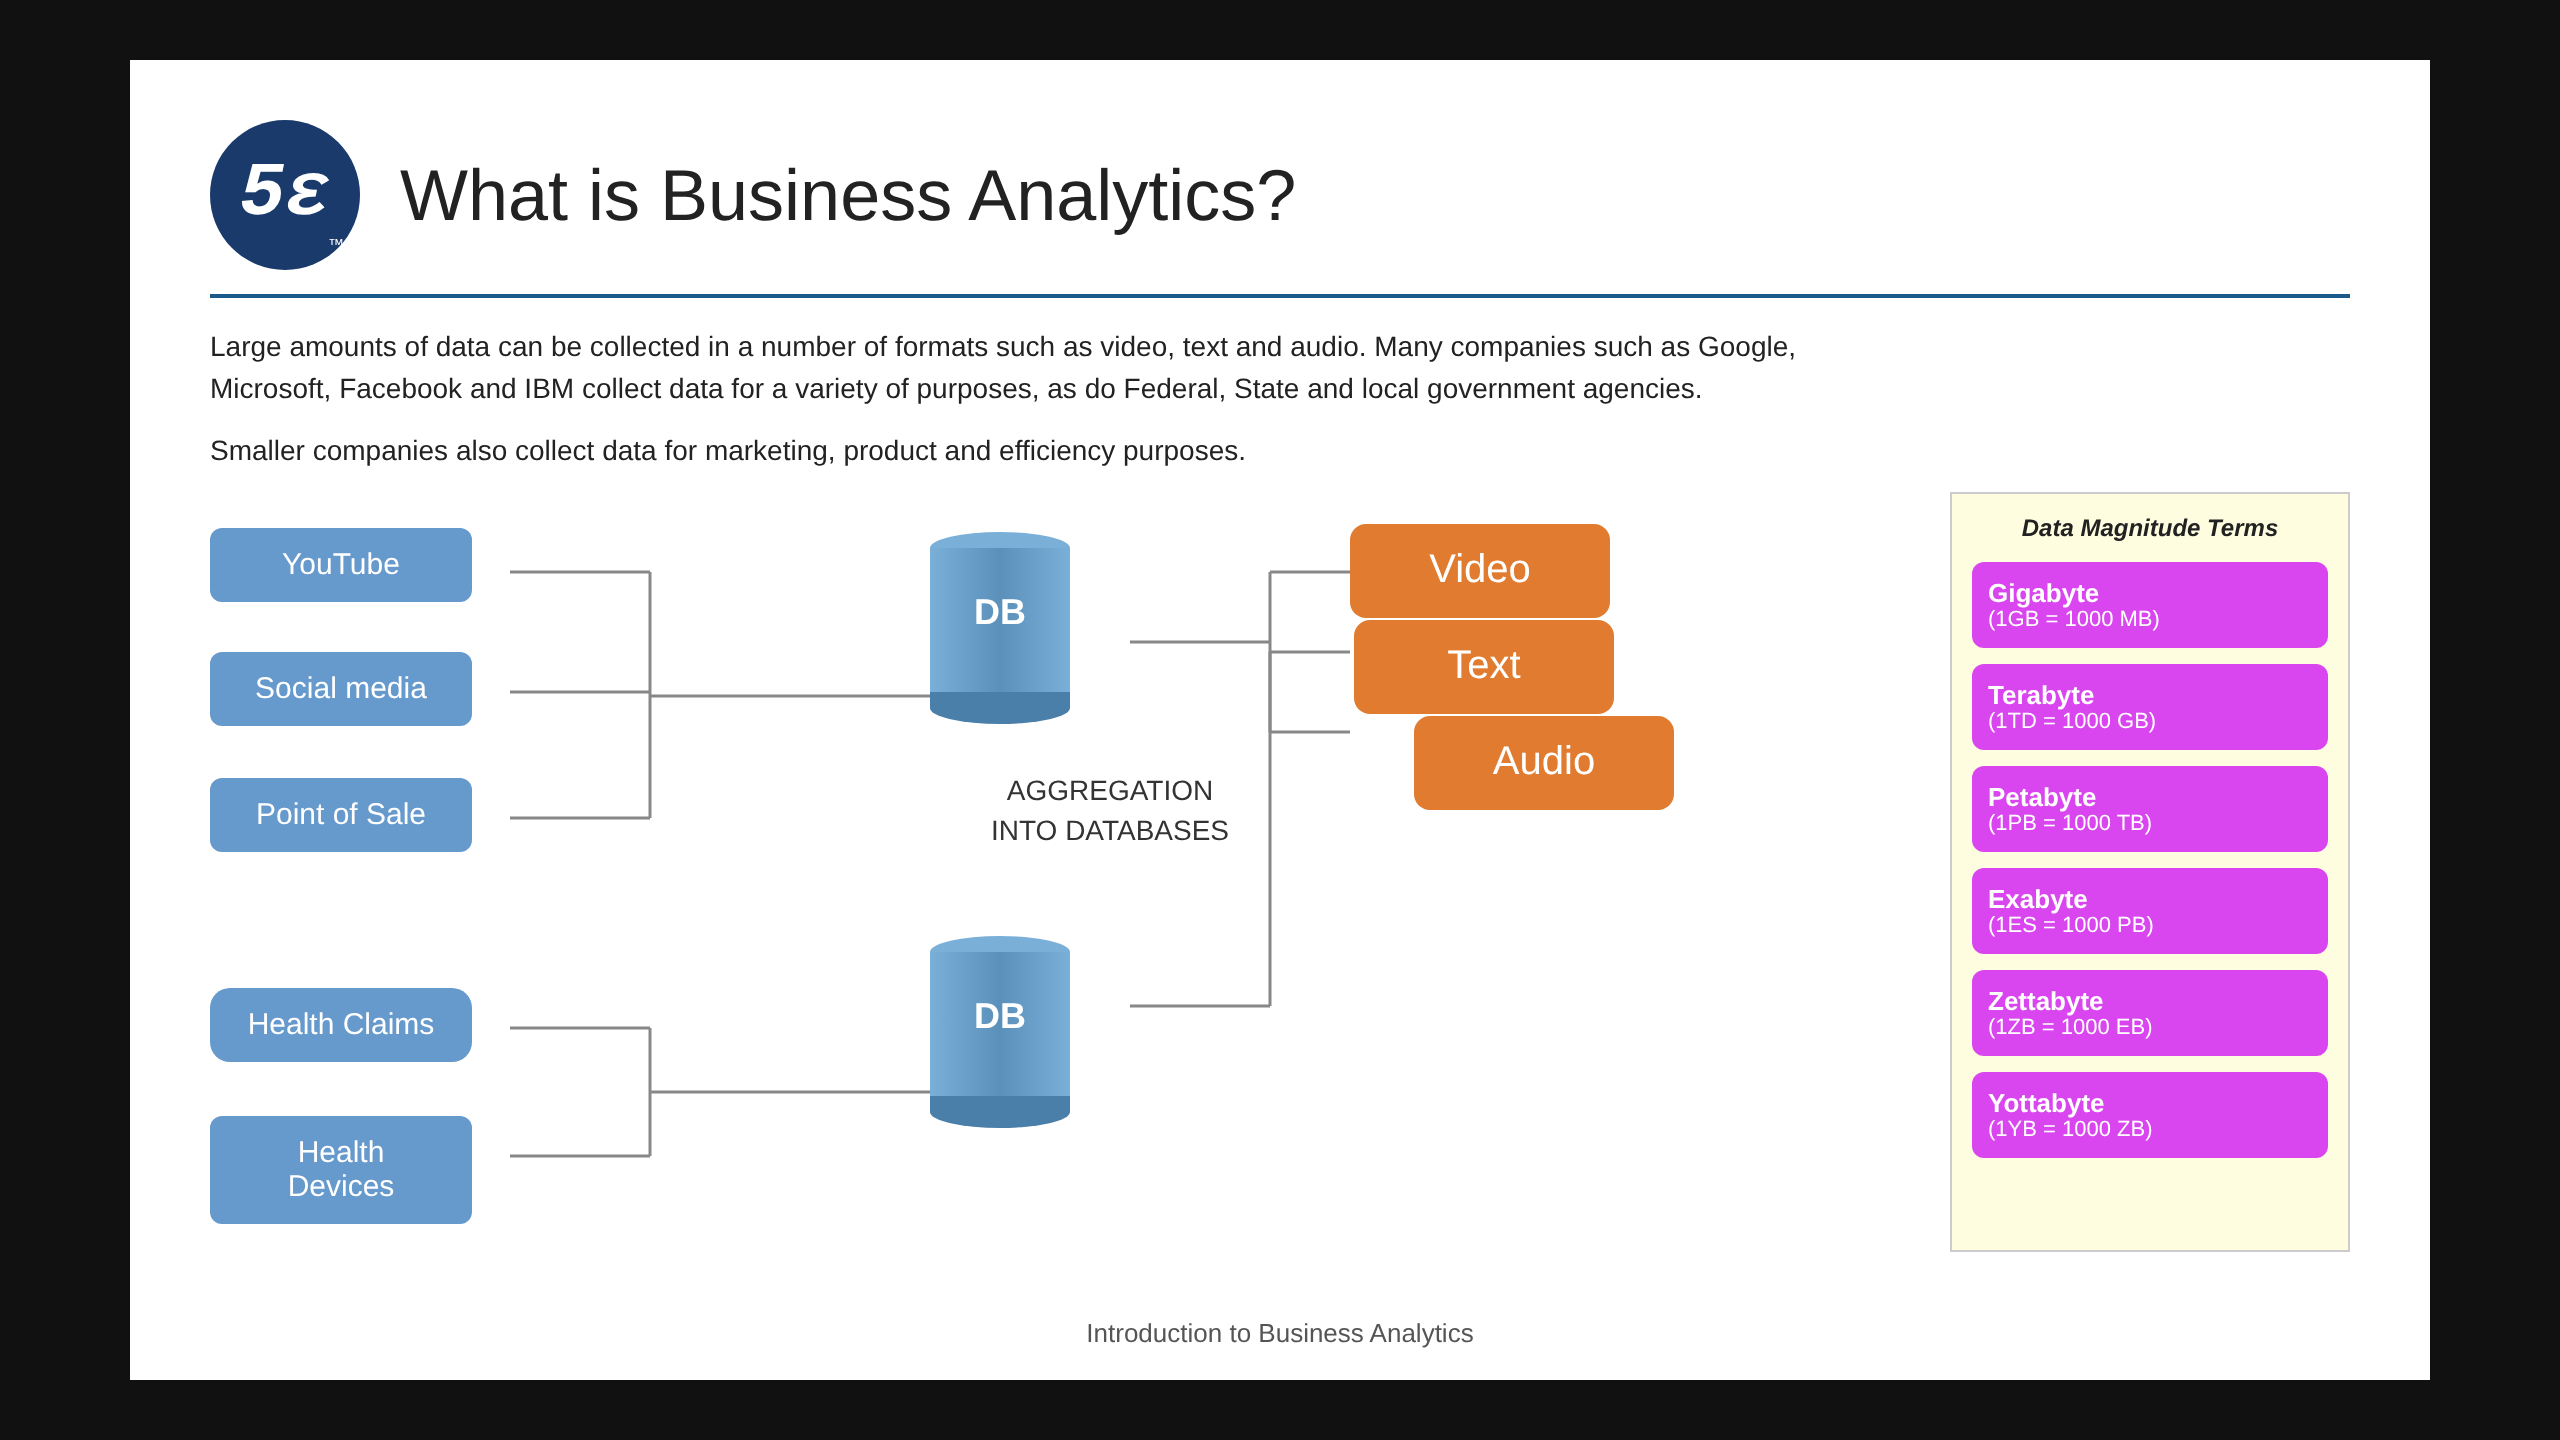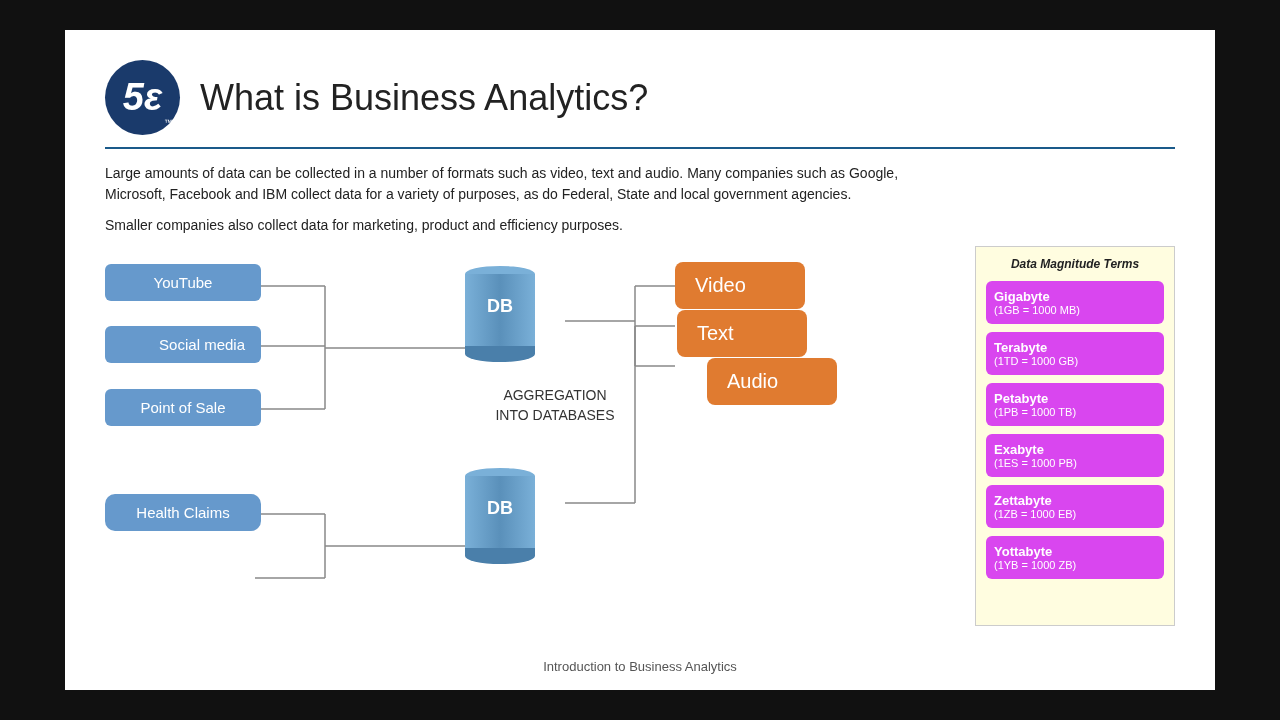--- a/index.html
+++ b/index.html
@@ -35,20 +35,21 @@
       align-items: center;
       justify-content: center;
       flex-shrink: 0;
       position: relative;
     }
     .logo-text {
       color: white;
       font-size: 38px;
       font-weight: bold;
       font-style: italic;
+      font-family: Liberation Mono, monospace;
     }
     .logo-tm {
       position: absolute;
       bottom: 8px;
       right: 8px;
       color: white;
       font-size: 8px;
     }
     .slide-title {
       font-size: 36px;
@@ -78,42 +79,42 @@
       height: 380px;
     }
     
     .blue-box {
       background: #6699cc;
       color: white;
       border-radius: 6px;
       padding: 10px 16px;
       font-size: 15px;
       text-align: center;
-      width: 156px;
+      width: 131px;
       position: absolute;
     }
     .cylinder-wrapper {
       position: absolute;
     }
     
     .aggr-text {
       position: absolute;
       font-size: 14px;
       color: #333;
       text-align: center;
       line-height: 1.4;
     }
     
     .orange-box {
       background: #e07b30;
       color: white;
       border-radius: 8px;
       padding: 12px 20px;
       font-size: 20px;
-      text-align: left;
+      text-align: center;
       width: 130px;
       position: absolute;
     }
     
     .magnitude-panel {
       width: 200px;
       background: #fffde0;
       border: 1px solid #ccc;
       padding: 10px;
       flex-shrink: 0;
@@ -208,29 +209,32 @@
         <line x1="530" y1="80" x2="570" y2="80" stroke="#888" stroke-width="1.5"></line>
         <line x1="530" y1="120" x2="570" y2="120" stroke="#888" stroke-width="1.5"></line>
 
         <line x1="460" y1="257" x2="530" y2="257" stroke="#888" stroke-width="1.5"></line>
         <line x1="530" y1="257" x2="530" y2="80" stroke="#888" stroke-width="1.5"></line>
       </svg>
 
       <div class="blue-box" style="left:0; top:18px;">
         <span>YouTube</span>
       </div>
-      <div class="blue-box" style="left:0; top:80px;text-align:right;">
+      <div class="blue-box" style="left:0; top:80px;">
         <span>Social media</span>
       </div>
       <div class="blue-box" style="left:0; top:143px;">
         <span>Point of Sale</span>
       </div>
 
       <div class="blue-box" style="left:0; top:248px;border-radius:10px;">
         <span>Health Claims</span>
+      </div>
+      <div class="blue-box" style="left:0; top:312px;">
+        <span>Health Devices</span>
       </div>
 
       <div class="cylinder-wrapper" style="left:360px; top:20px;">
         <div style="position:relative; width:70px; height:104px;">
           <div style="width:70px; height:16px; background:#7ab0d8; border-radius:50%; position:absolute; top:0; left:0;"></div>
           <div style="width:70px; height:72px; background:linear-gradient(to right,#7ab0d8,#5a90ba,#7ab0d8); position:absolute; top:8px; left:0;"></div>
           <div style="width:70px; height:16px; background:#4a7faa; border-radius:0 0 50% 50%; position:absolute; top:80px; left:0;"></div>
           <span style="position:absolute;top:30px;left:50%;transform:translateX(-50%);color:white;font-size:18px;font-weight:bold;">DB</span>
         </div>
       </div>

